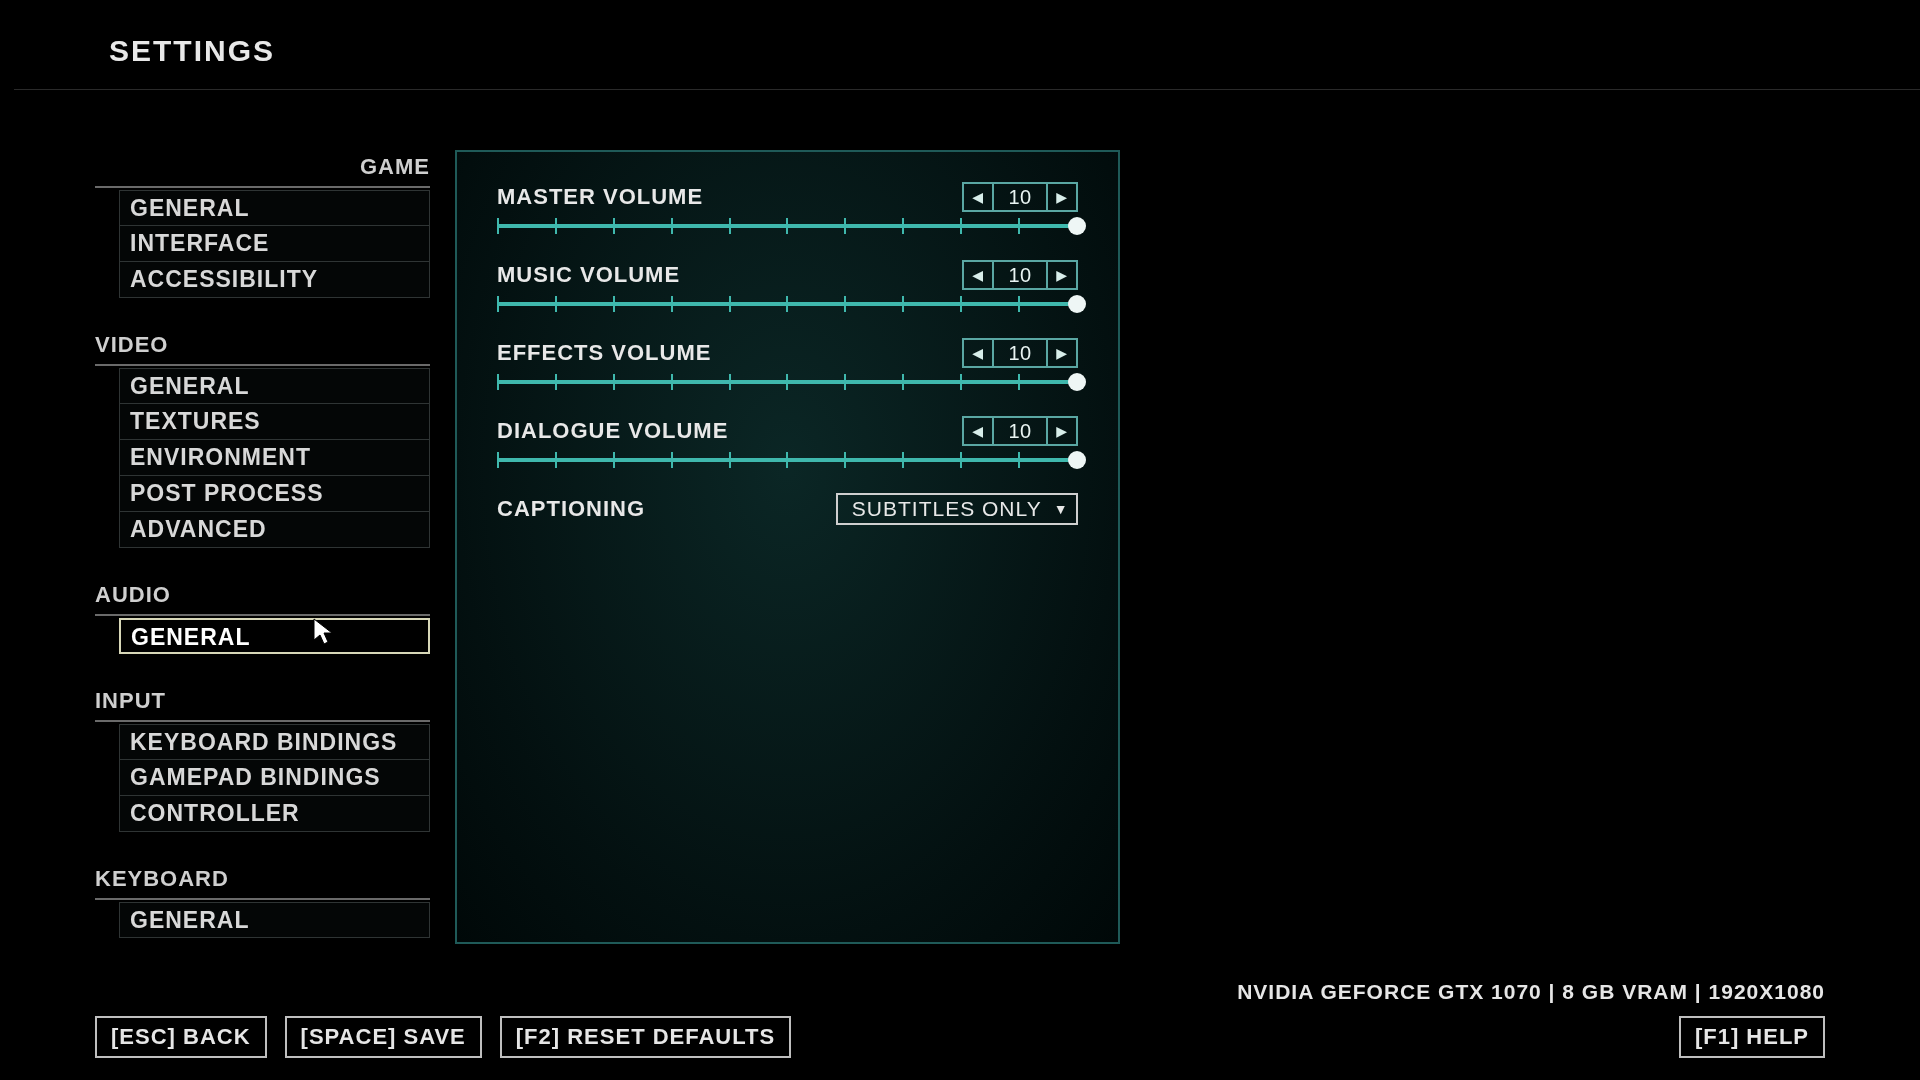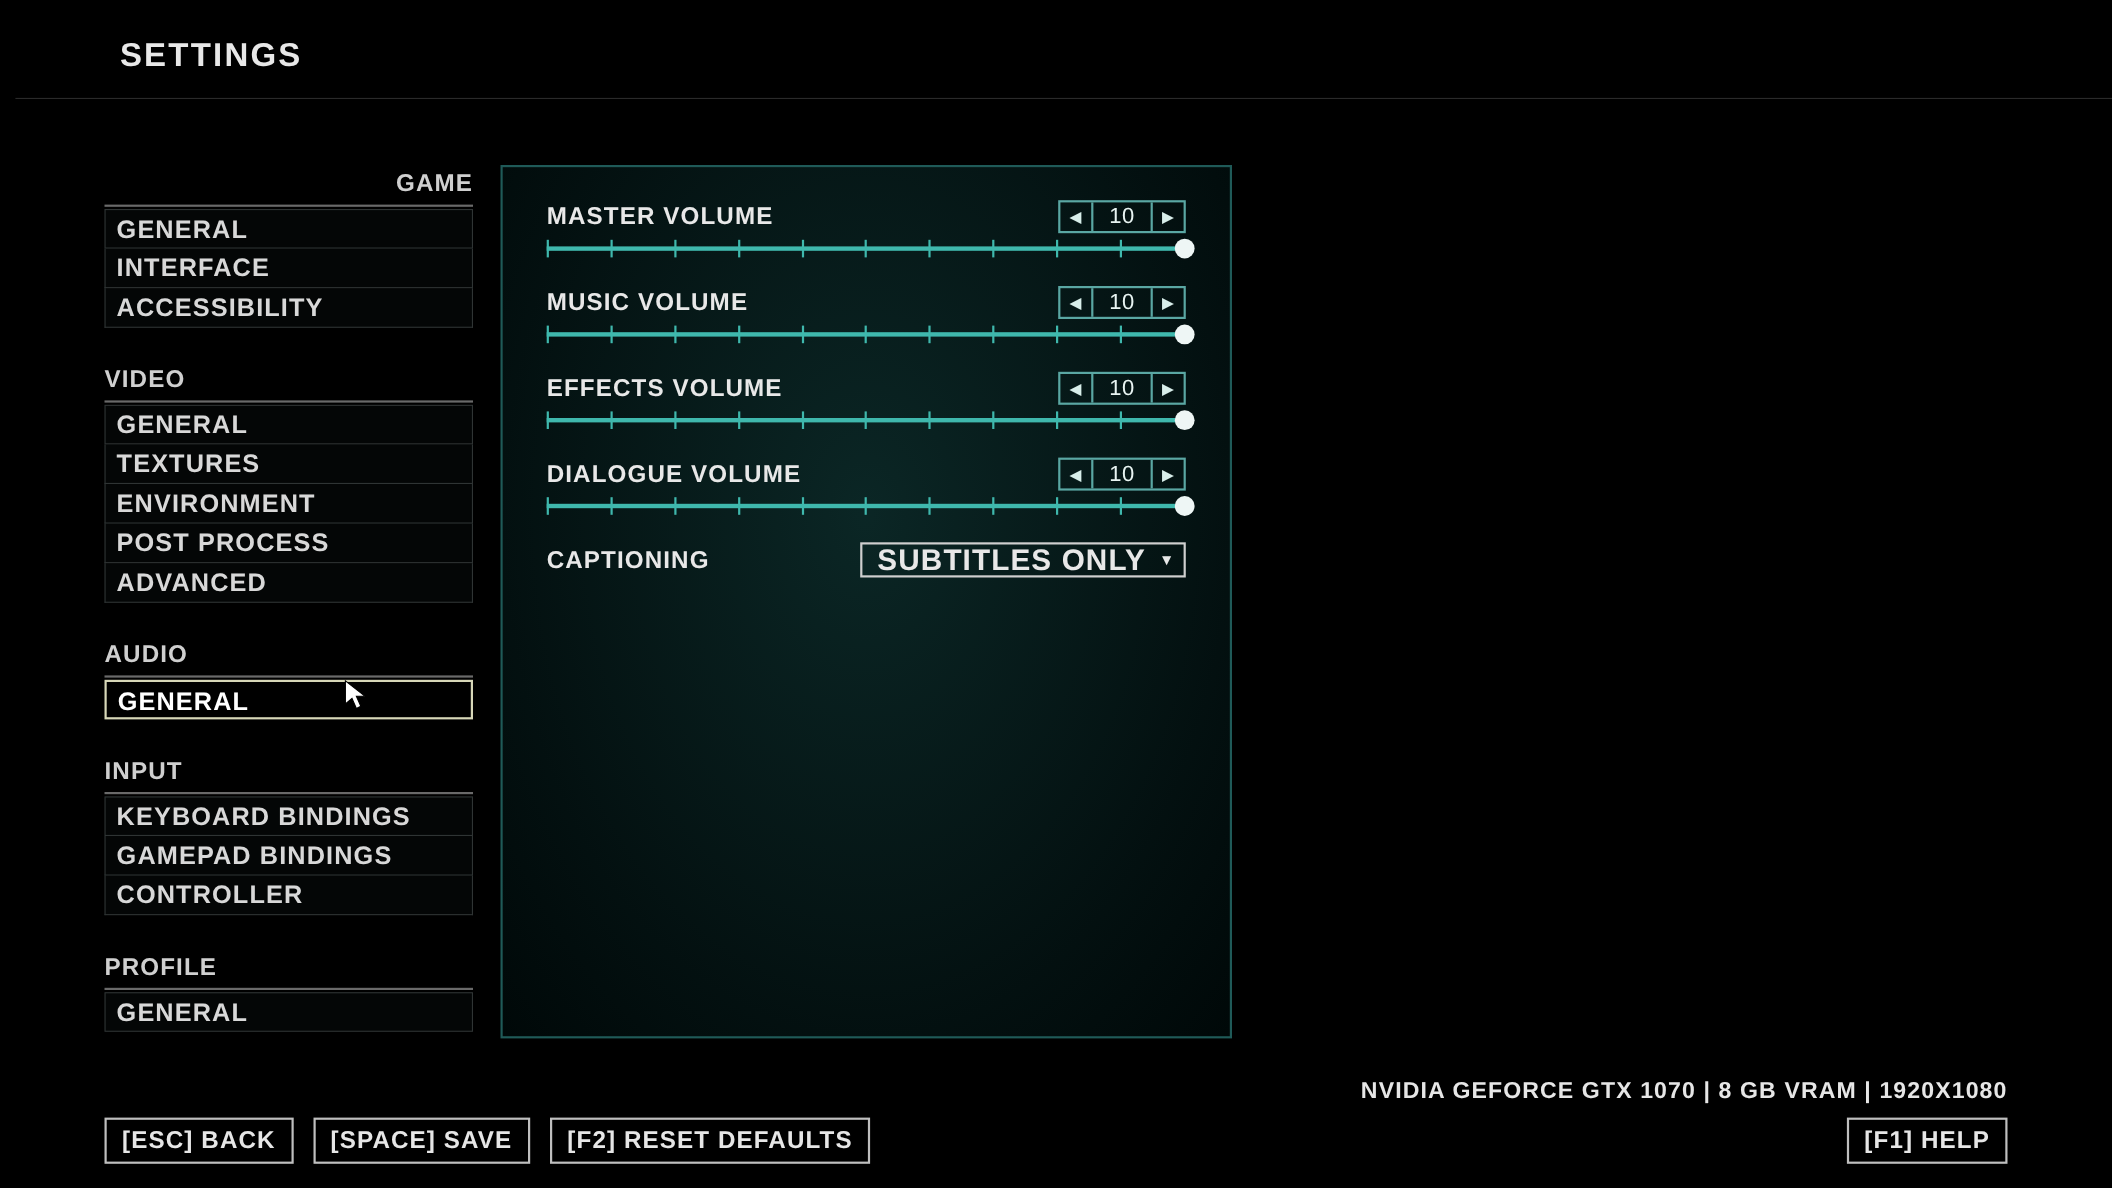--- a/index.html
+++ b/index.html
@@ -50,20 +50,21 @@
     line-height: 34px;
     padding-left: 10px;
     font-size: 23px;
     font-weight: 600;
     letter-spacing: 1px;
     border: 1px solid #2f3434;
     border-top: none;
     background: rgba(15,25,25,0.25);
     cursor: pointer;
     color: #d8d8d8;
+    margin-left: 24px;
   }
   .nav-item.first { border-top: 1px solid #2f3434; margin-top: 2px; }
   .nav-item.selected {
     border: 2px solid #d7d7b8;
     background: #000;
     color: #fff;
   }
 
   
   .panel {
@@ -132,21 +133,21 @@
   }
 
   .dropdown {
     display:flex; align-items:center;
     border:2px solid #cfcfcf;
     height:32px;
     padding: 0 8px 0 14px;
     cursor:pointer;
   }
   .dropdown .dd-val {
-    font-size:27px; font-weight:700; letter-spacing:1px;
+    font-size:21px; font-weight:400; letter-spacing:1px;
     color:#e8e8e8;
     margin-right:12px;
   }
   .dropdown .dd-caret { font-size:14px; color:#e8e8e8; }
 
   
   .footer {
     position:absolute;
     left:0; right:0; bottom:0;
     height:90px;
@@ -207,21 +208,21 @@
   <div class="nav-item"><span>ADVANCED</span></div>
 
   <div class="section-label">AUDIO</div>
   <div class="nav-item first selected"><span>GENERAL</span></div>
 
   <div class="section-label">INPUT</div>
   <div class="nav-item first"><span>KEYBOARD BINDINGS</span></div>
   <div class="nav-item"><span>GAMEPAD BINDINGS</span></div>
   <div class="nav-item"><span>CONTROLLER</span></div>
 
-  <div class="section-label">PROFILE</div>
+  <div class="section-label">KEYBOARD</div>
   <div class="nav-item first"><span>GENERAL</span></div>
 </div>
 
 <div class="panel">
 
   <div class="option-row">
     <div class="option-label">MASTER VOLUME</div>
     <div class="stepper">
       <div class="step-btn">◀</div>
       <div class="step-val">10</div>

